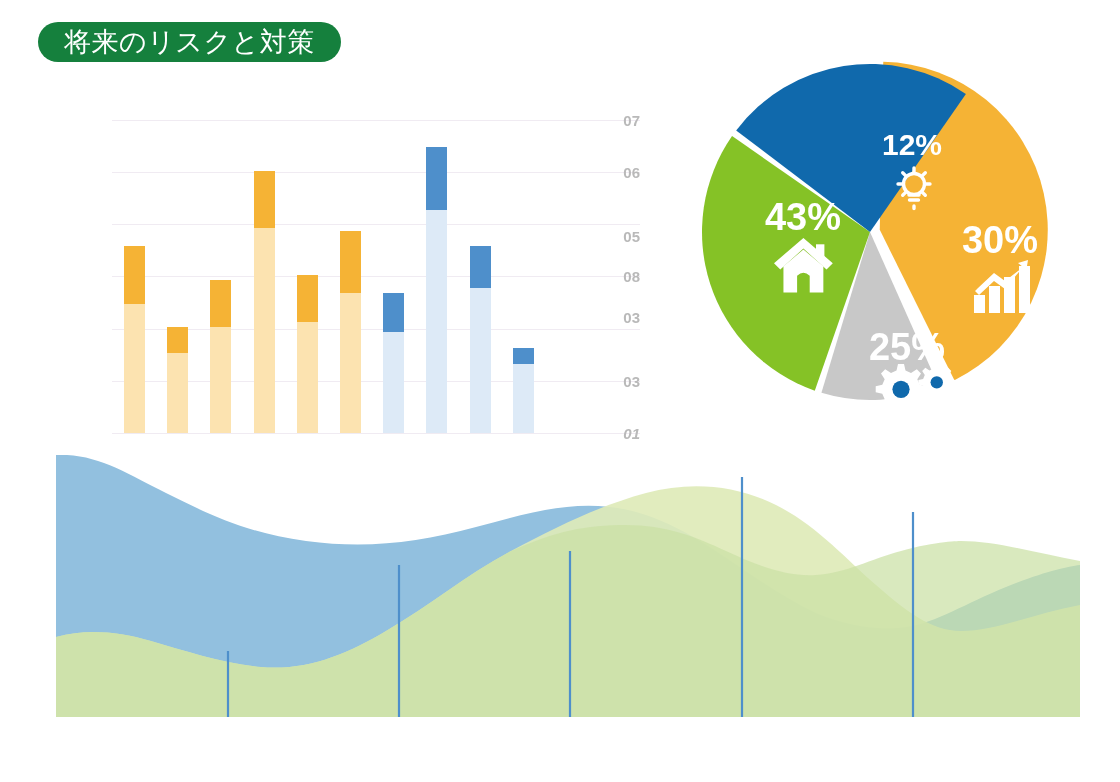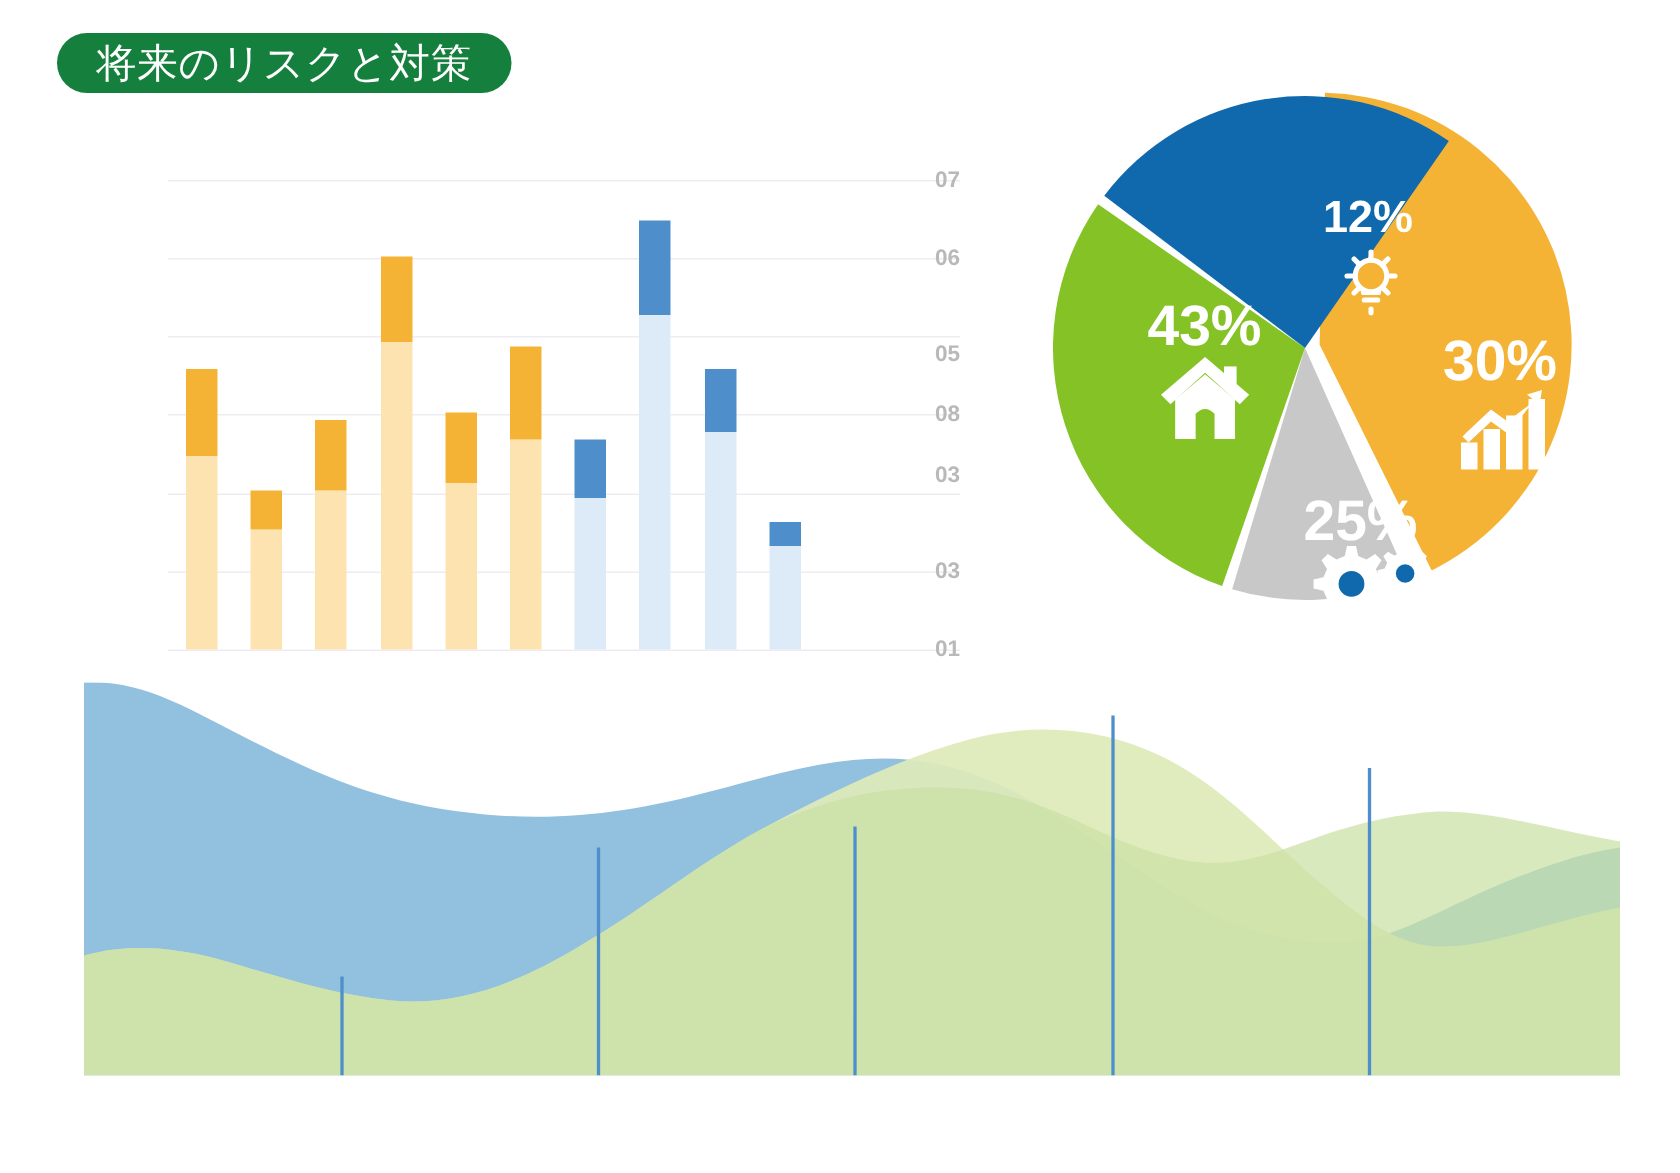--- a/index.html
+++ b/index.html
@@ -145,21 +145,21 @@
     <div id="grid-layer">
         <div class="gridline" style="top: 333px;"></div>
         <div class="gridline" style="top: 280.8px;"></div>
         <div class="gridline" style="top: 228.6px;"></div>
         <div class="gridline" style="top: 176.4px;"></div>
         <div class="gridline" style="top: 124.2px;"></div>
         <div class="gridline" style="top: 72px;"></div>
         <div class="gridline" style="top: 19.8px;"></div>
       </div>
     <div id="ylabels-layer">
-        <div class="y-axis-label" style="top: 333px;">01</div>
+        <div class="y-axis-label" style="top: 333px; font-style: italic;">01</div>
         <div class="y-axis-label" style="top: 280.8px;">03</div>
         <div class="y-axis-label" style="top: 217px;">03</div>
         <div class="y-axis-label" style="top: 176.4px;">08</div>
         <div class="y-axis-label" style="top: 124.2px; margin-top: 12px;">05</div>
         <div class="y-axis-label" style="top: 72px;">06</div>
         <div class="y-axis-label" style="top: 19.8px;">07</div>
       </div>
     <div id="bars-layer">
         <div class="bar" style="left: 12px; height: 350px;">
           <div class="seg-base" style="height: 129.23px; background: rgb(252, 227, 176);"></div>

